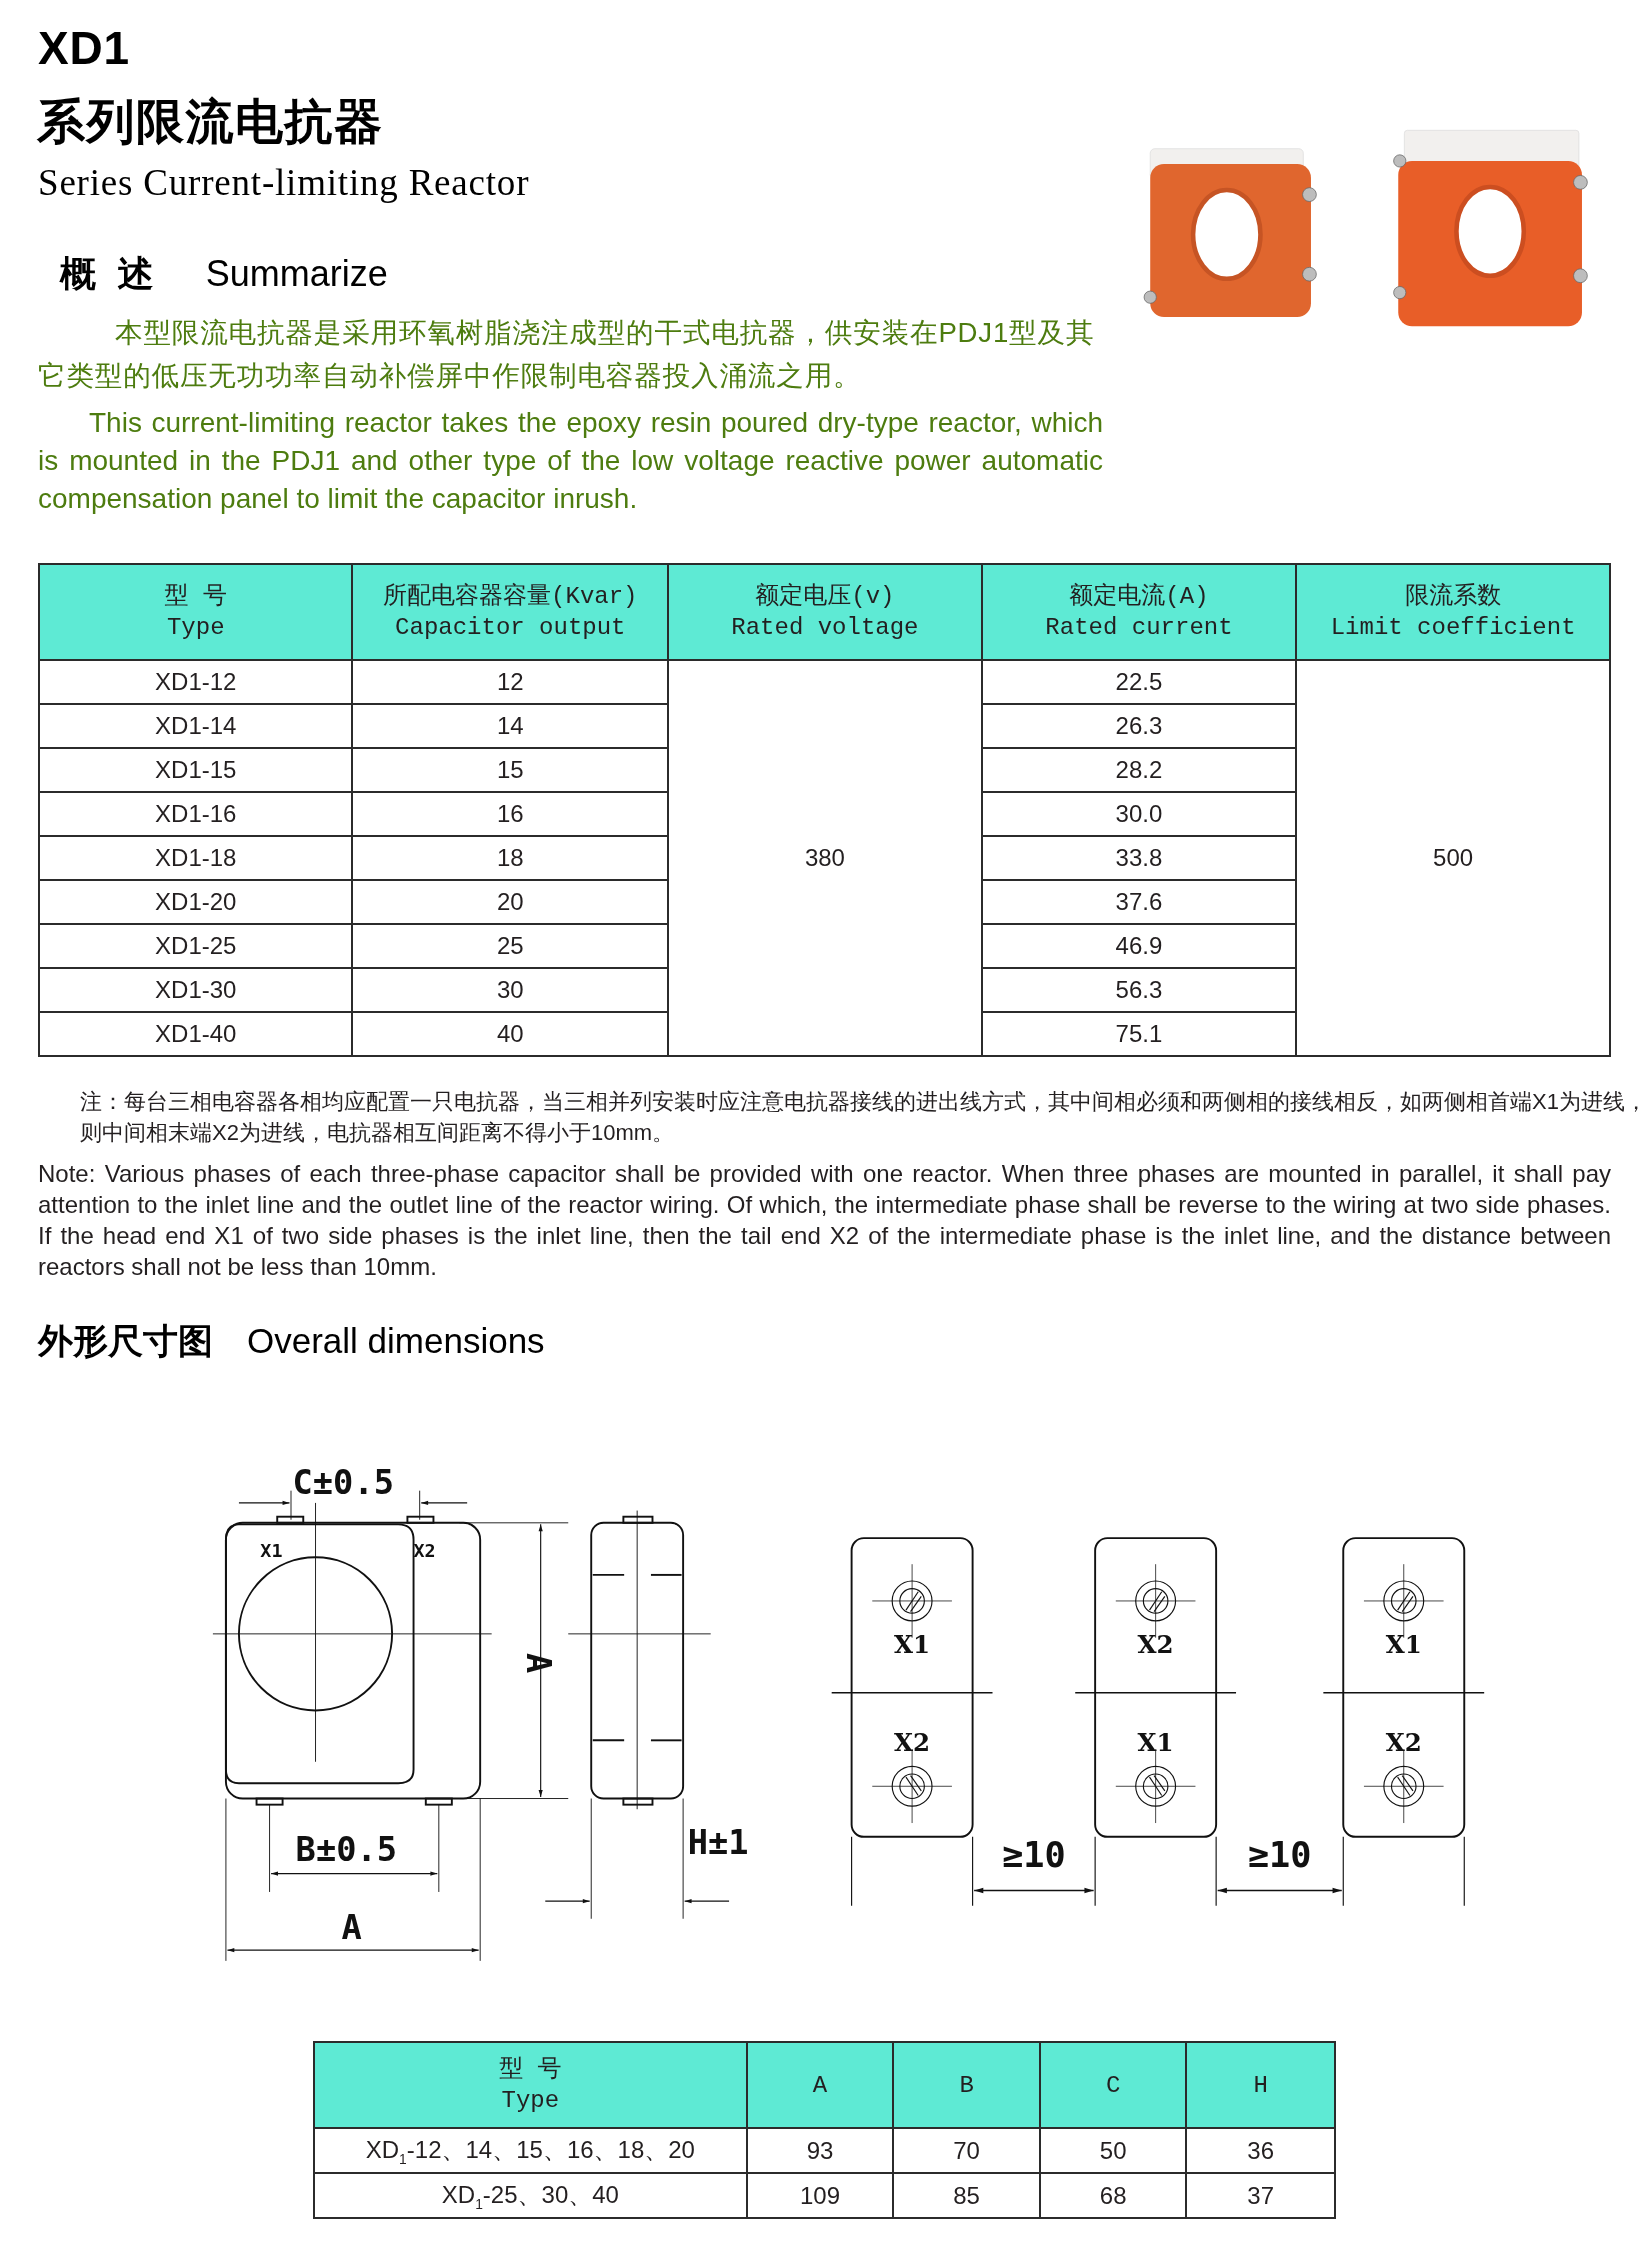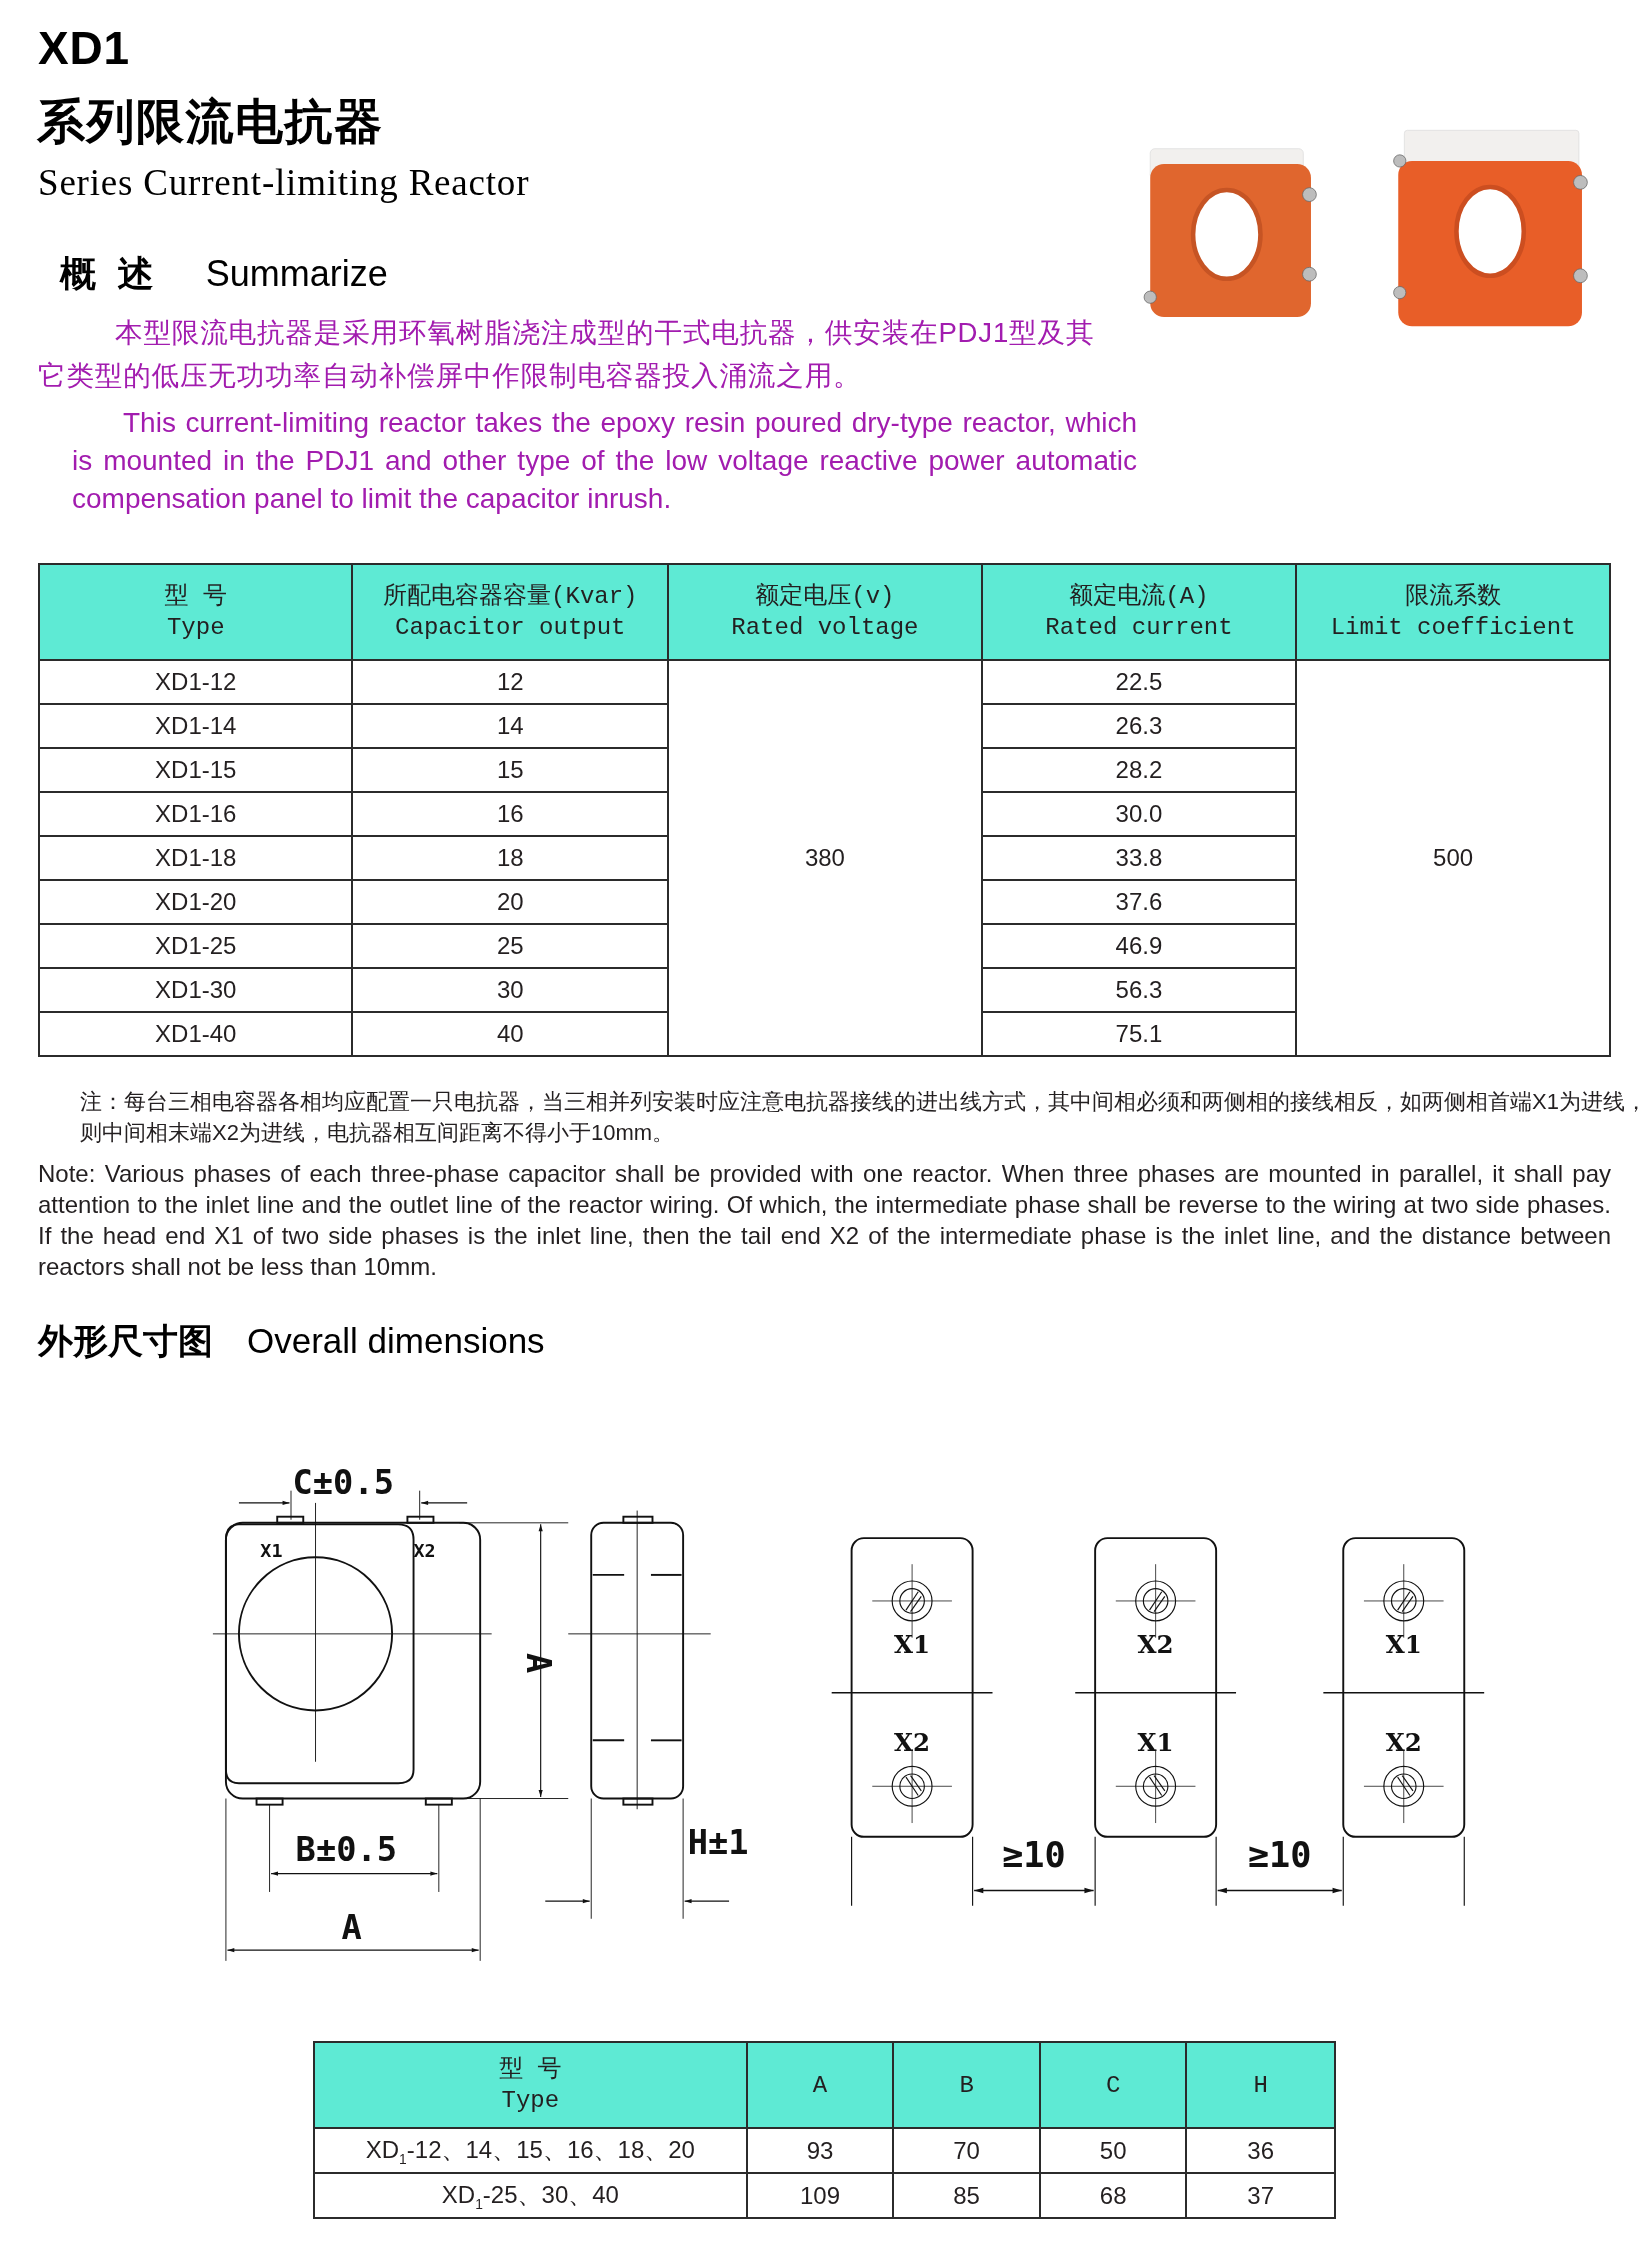--- a/index.html
+++ b/index.html
@@ -5,23 +5,23 @@
   html, body { margin:0; padding:0; background:#ffffff; }
   body { width:1645px; height:2261px; position:relative; overflow:hidden;
          font-family:"Liberation Sans", "DejaVu Sans", sans-serif; color:#231f20; }
   .abs { position:absolute; }
   .blue { color:#000000; }
   #model-title { left:38px; top:21.4px; font-size:46px; font-weight:bold; letter-spacing:0.8px; }
   #cn-title { left:37px; top:90px; font-size:48px; font-weight:bold; letter-spacing:1.5px; }
   #en-title { left:38px; top:161px; font-size:37px; font-family:"Liberation Serif","DejaVu Serif",serif; letter-spacing:0.8px; }
   #summary-heading { left:28px; top:250px; font-size:36px;margin-left:32px; }
   #summary-heading .cn { font-weight:bold; letter-spacing:21.4px; margin-right:31px; }
-  .para { left:38px; width:1065px; font-size:27.6px; line-height:43px; color:#a21caf; }
+  .para { left:38px; width:1065px; font-size:27.6px; line-height:43px; color:#4d7c0f; }
   #para-cn { top:311px; text-indent:77px; letter-spacing:0.8px; }
-  #para-en { top:404px; text-indent:51px; text-align:justify; line-height:38px; font-size:28px;margin-left:34px; }
+  #para-en { top:404px; text-indent:51px; text-align:justify; line-height:38px; font-size:28px; }
   
   .photo { position:absolute; }
   
   table { border-collapse:collapse; position:absolute; }
   td, th { border:2.3px solid #2b2b2b; text-align:center; font-weight:normal; padding:0; font-size:24px; }
   th { background:#5eead4; line-height:31px;font-family:Liberation Mono, monospace; }
   #spec-table { left:38px; top:563px; width:1573px; }
   #spec-table th { height:94px; }
   #spec-table td { height:42px; }
   #notes-cn { left:38px; top:1086px; width:1573px; font-size:22px; line-height:31px;margin-left:42px; }

